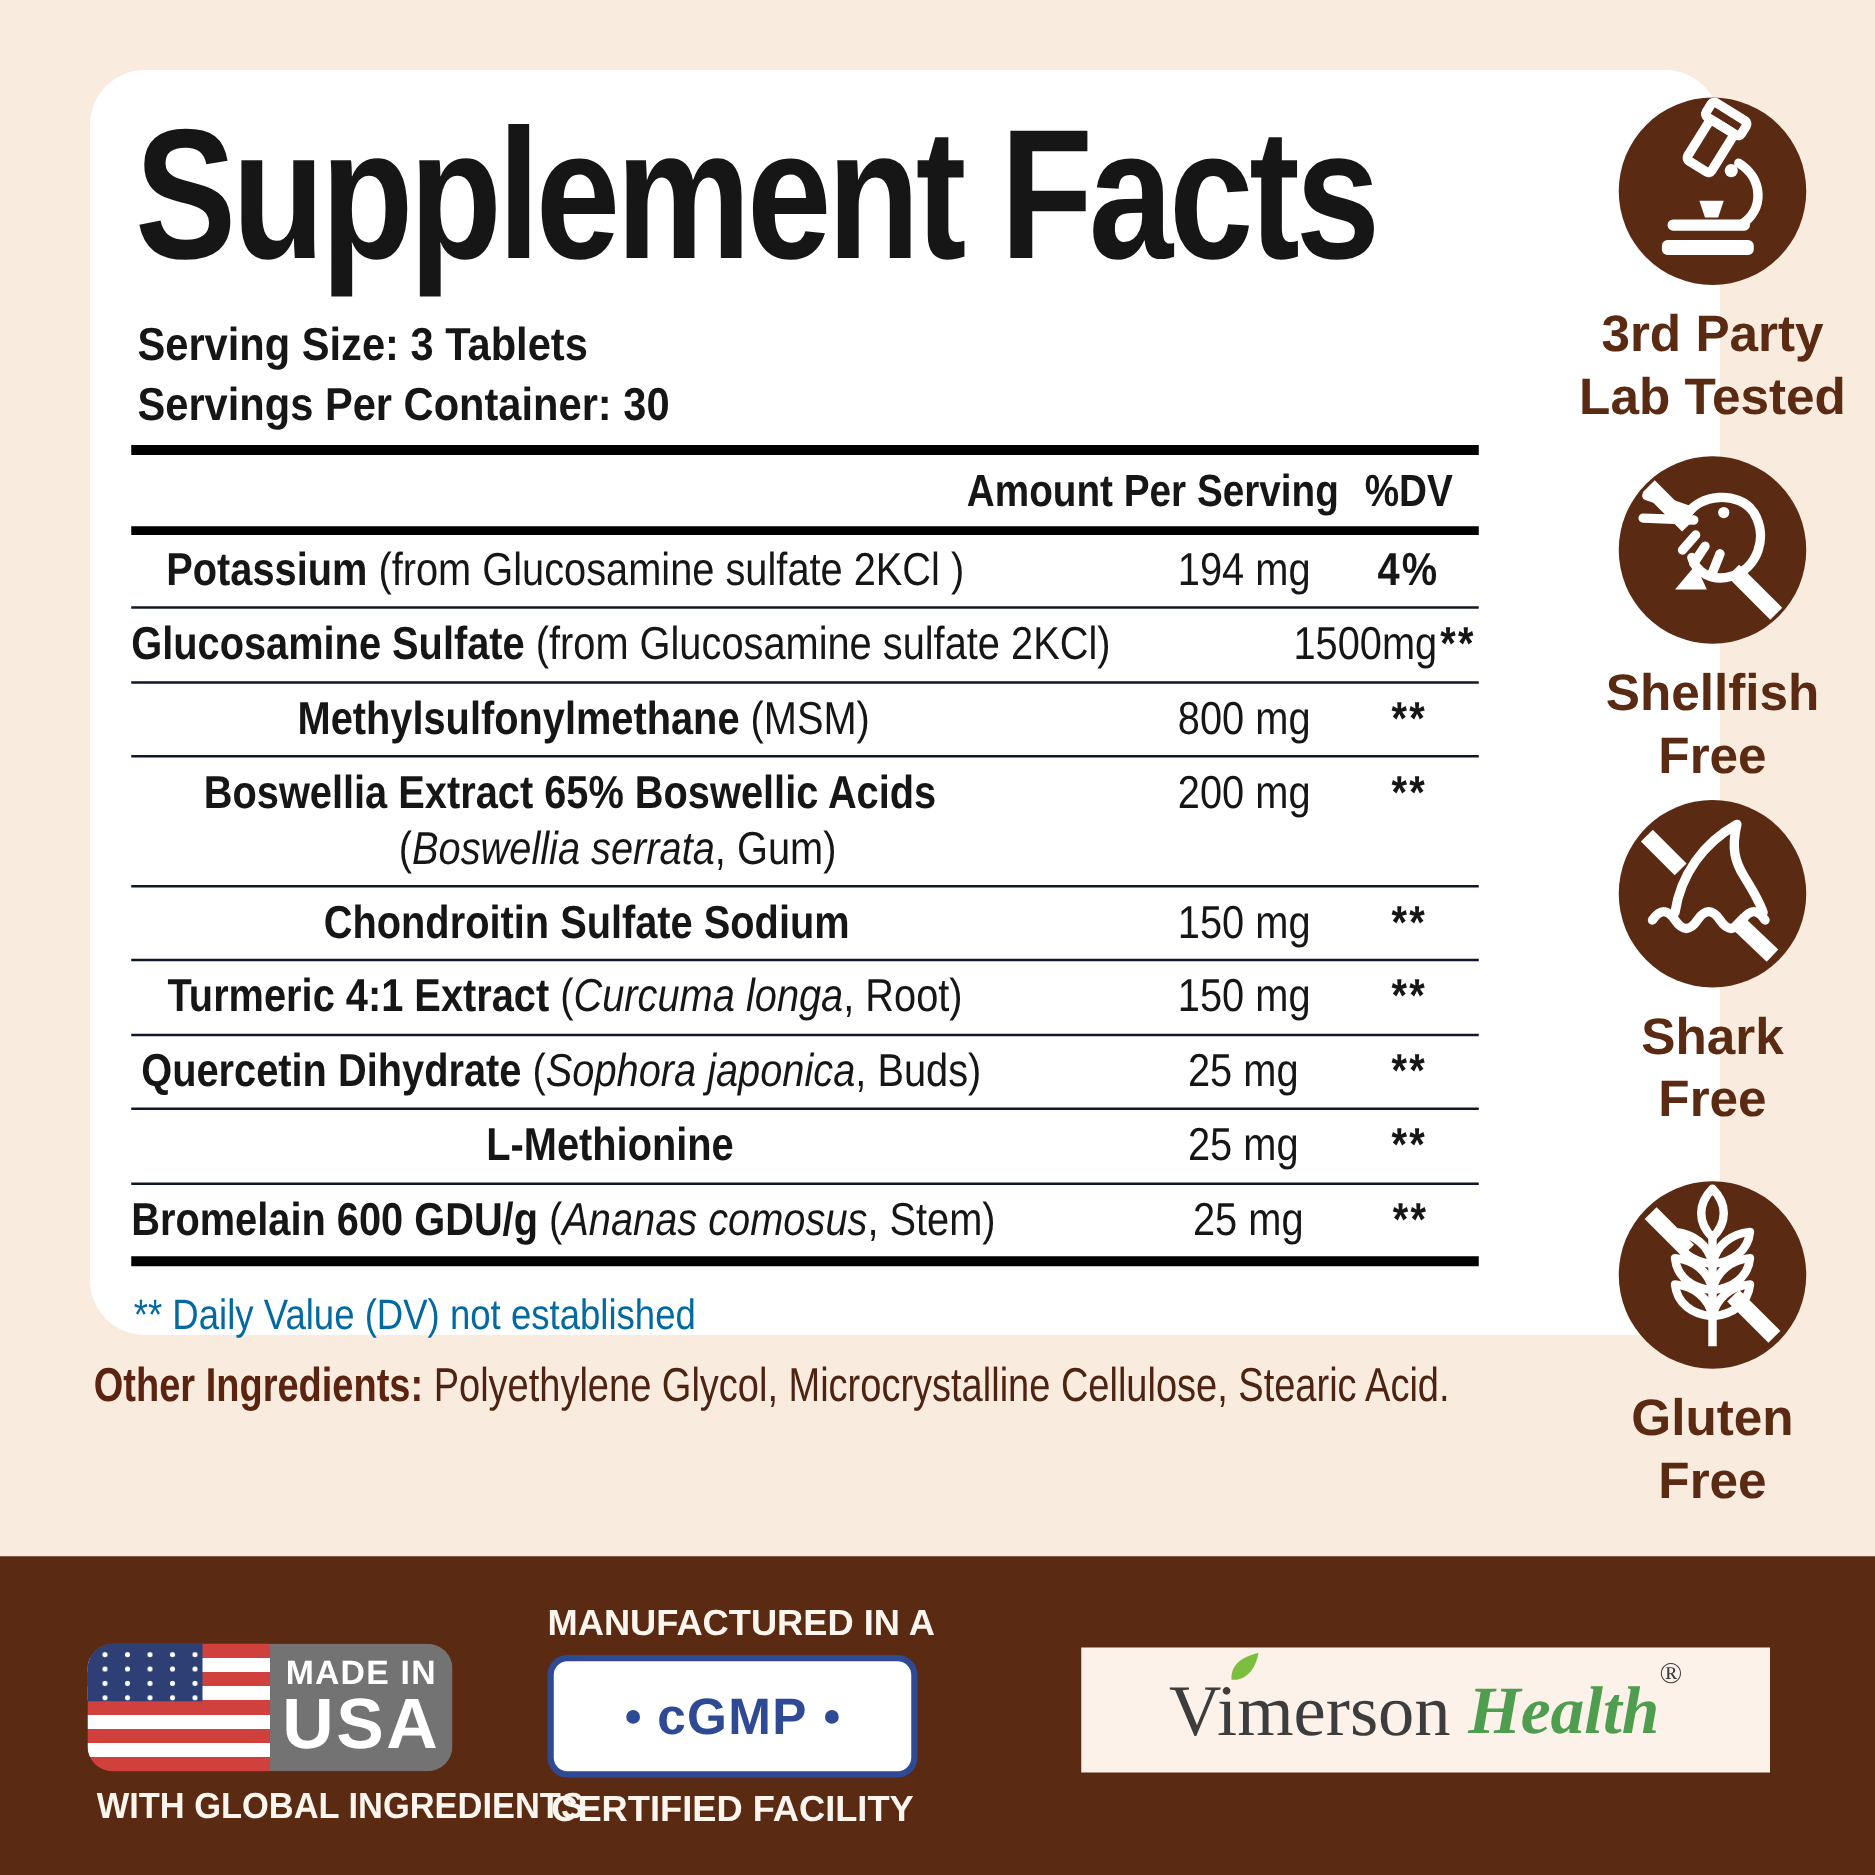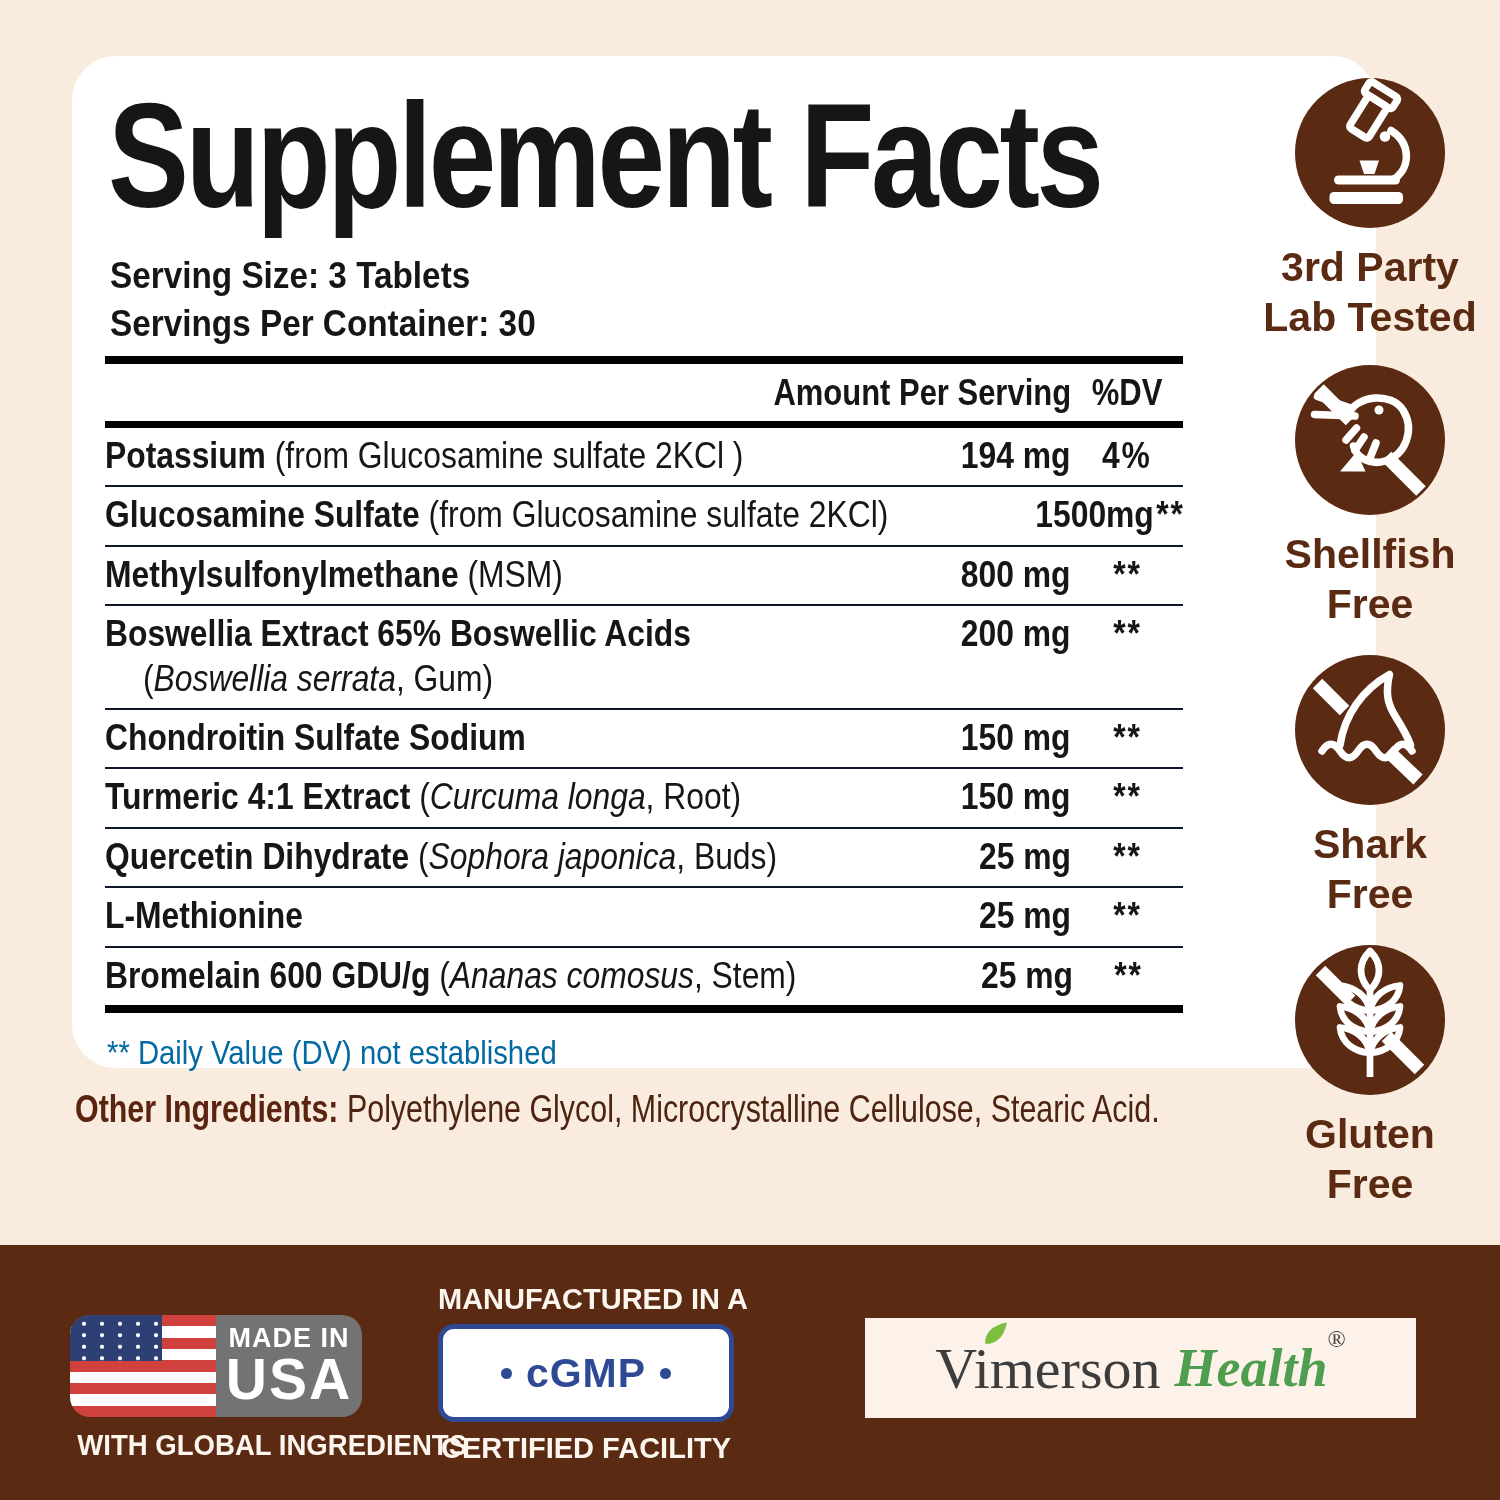--- a/index.html
+++ b/index.html
@@ -16,25 +16,25 @@
   .facts{position:absolute;left:33px;top:300px;width:1078px;border-top:8px solid #000;}
   .thead{display:flex;align-items:center;justify-content:flex-end;gap:0;border-bottom:7px solid #000;padding:8px 0 7px;}
   .thead .h-amt{font-size:36px;font-weight:700;color:#161616;}
   .thead .h-dv{width:112px;text-align:center;font-size:36px;font-weight:700;color:#161616;}
   .cx{display:inline-block;transform:scaleX(.86);transform-origin:0 50%;white-space:nowrap;}
   .cx-r{display:inline-block;transform:scaleX(.86);transform-origin:100% 50%;white-space:nowrap;}
   .cx-c{display:inline-block;transform:scaleX(.86);transform-origin:50% 50%;white-space:nowrap;}
 
   .row{display:flex;align-items:flex-start;padding:6px 0 7px;font-size:37px;color:#161616;}
   .row + .row{border-top:2px solid #0f172a;}
-  .cell-name{flex:1;line-height:1.2;}
+  .cell-name{flex:1;line-height:1.2;text-align:center;}
   .r-name{font-weight:700;}
   .light{font-weight:400;}
   .r-sub{margin-left:38px;font-weight:400;}
-  .cell-amt{width:168px;text-align:right;font-weight:700;line-height:1.2;}
+  .cell-amt{width:168px;text-align:center;font-weight:400;line-height:1.2;}
   .cell-dv{width:112px;text-align:center;font-weight:700;line-height:1.2;letter-spacing:2px;}
   .t-bot{border-top:8px solid #000;}
   .footnote{padding:20px 2px 0;font-size:34px;color:#0369a1;}
 
   
   .other{position:absolute;left:75px;top:1088px;font-size:38px;color:#4d2312;white-space:nowrap;
          transform:scaleX(.8);transform-origin:left top;}
   .oi-label{font-weight:700;color:#5a2410;}
 
   
@@ -225,21 +225,21 @@
           <path d="M61 61 L84 84"></path>
         </g>
       </svg>
     </div>
     <div class="blabel">
       <div>Shellfish</div>
         <div>Free</div>
     </div>
   </div>
 
-  <div class="badge" style="top:655px">
+  <div class="badge" style="top:640px">
     <div class="icon-circle">
       <svg viewBox="0 0 100 100">
         <g stroke="#fff" stroke-width="5" fill="none" stroke-linecap="round" stroke-linejoin="round">
           <path d="M30 60 C33 40 45 23 63 13 C60 26 62 33 67 41 C72 49 75 54 77 60"></path>
           <path d="M18 64 q6 -9 12 0 q6 9 12 0 q6 -9 12 0 q6 9 12 0 q6 -9 12 0"></path>
         </g>
         <g stroke="#fff" stroke-width="9" stroke-linecap="butt">
           <path d="M15 19 L33 37"></path>
           <path d="M62 64 L82 83"></path>
         </g>

